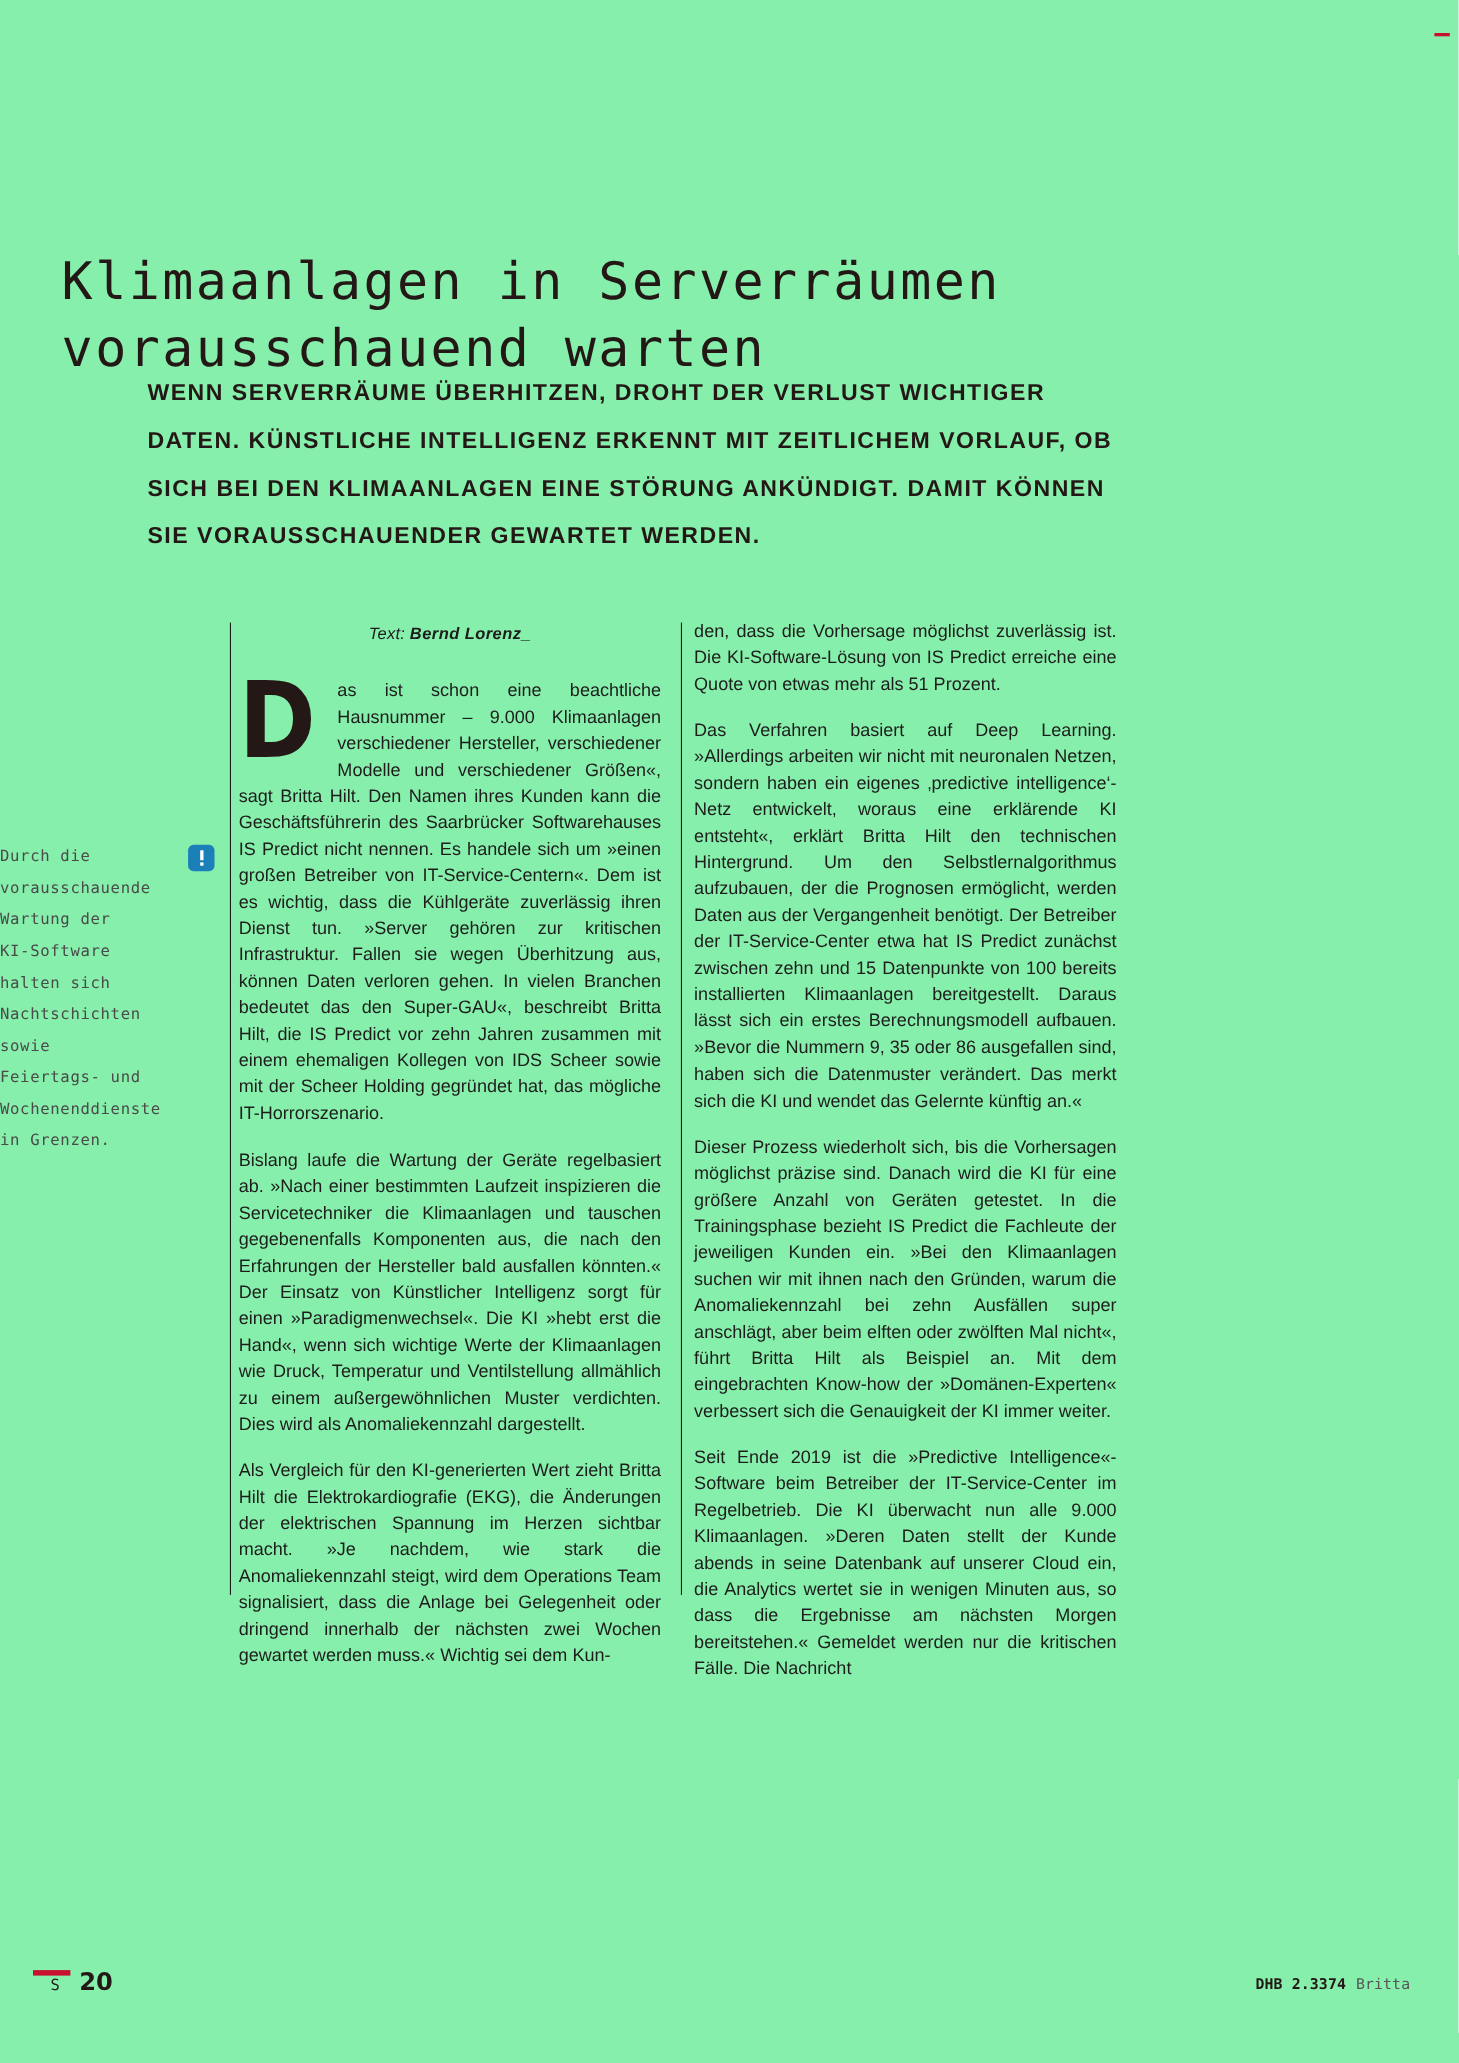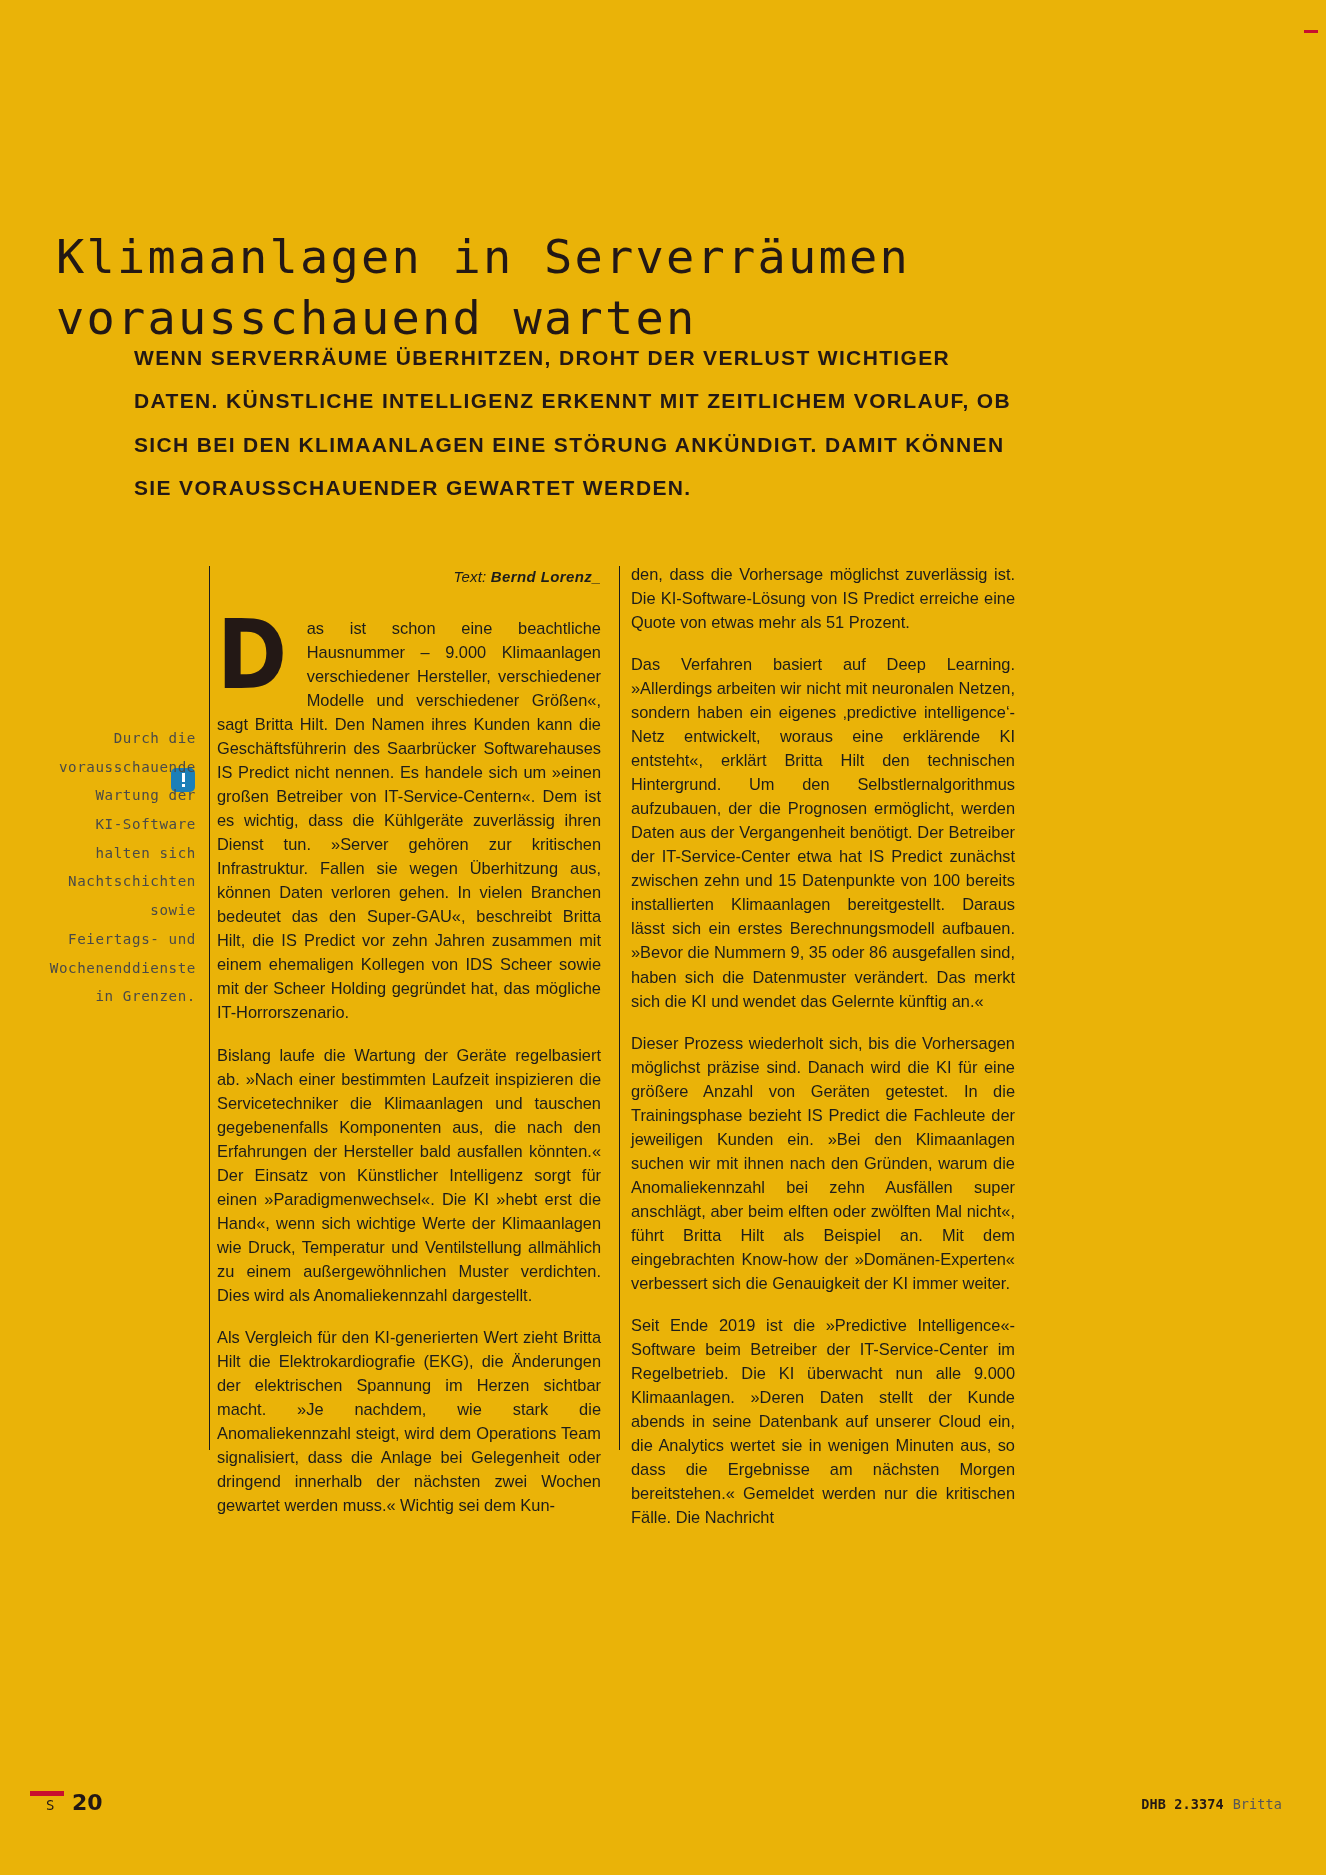--- a/index.html
+++ b/index.html
@@ -14,21 +14,21 @@
     position: relative;
     font-family: "Liberation Sans", sans-serif;
     color: #1d1d1b;
     overflow: hidden;
   }
 
   
   .page {
     position: absolute;
     inset: 0;
-    background: #eab308;
+    background: #86efac;
   }
 
   
   .corner-mark {
     position: absolute;
     top: 30px;
     right: 8px;
     width: 14px;
     height: 3px;
     background: #c8102e;
@@ -89,21 +89,21 @@
 
   .column p {
     margin: 0 0 18px 0;
   }
 
   .byline {
     font-style: italic;
     font-size: 15px;
     letter-spacing: .2px;
     margin-bottom: 28px !important;
-    text-align: right;
+    text-align: center;
   }
   .byline b {
     font-style: italic;
     font-weight: 700;
     letter-spacing: .4px;
   }
 
   
   .dropcap-para { position: relative; min-height: 92px; }
   .dropcap {
@@ -125,23 +125,22 @@
     text-transform: uppercase;
     margin: 0 0 3px 0 !important;
     text-align: left;
     color: #1d1d1b;
   }
 
   
   .margin-note {
     position: absolute;
     left: 0;
-    top: 724px;
+    top: 765px;
     width: 196px;
-    text-align: right;
     font-family: "DejaVu Sans Mono", monospace;
     font-size: 14.2px;
     line-height: 2.02;
     letter-spacing: .6px;
     color: #4a4a48;
     white-space: pre-line;
   }
   .note-icon {
     position: absolute;
     left: 171px;

